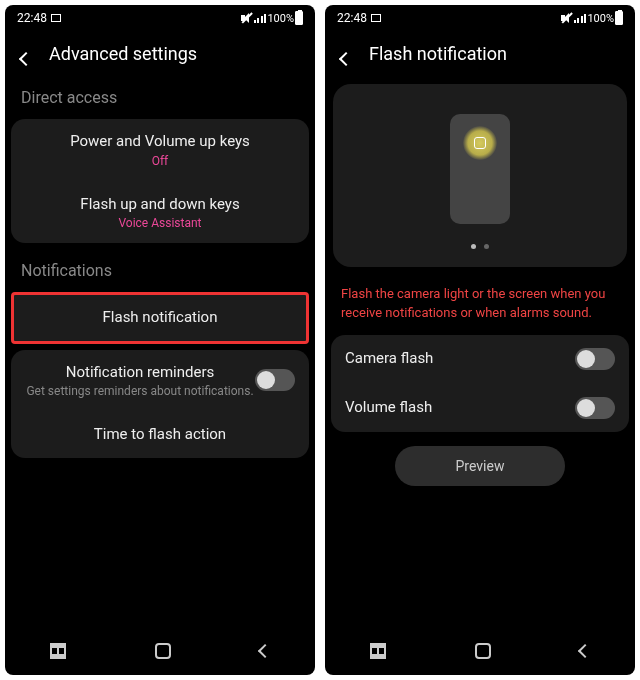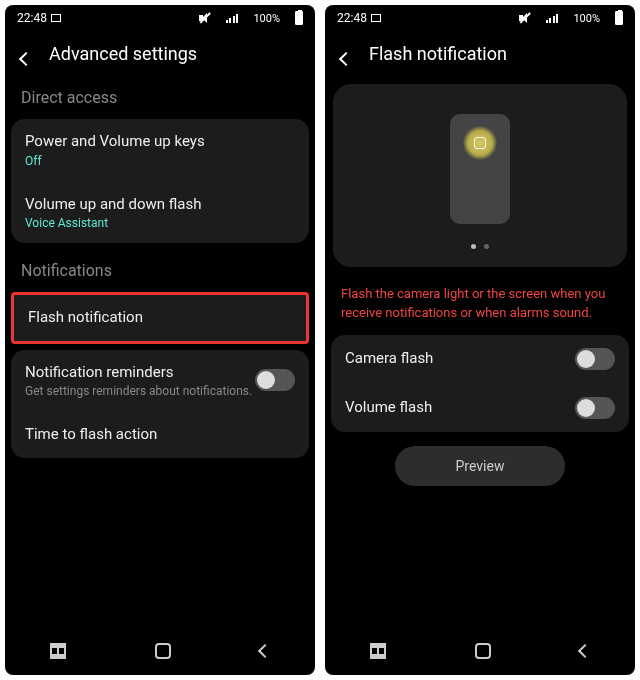--- a/index.html
+++ b/index.html
@@ -27,21 +27,21 @@
       display: flex;
       justify-content: space-between;
       align-items: center;
       padding: 6px 12px;
       font-size: 12px;
       font-weight: 400;
     }
     .statusbar-right {
       display: flex;
       align-items: center;
-      gap: 15px;
+      gap: 1px;
     }
     .statusbar-right .pct { font-size: 11px; }
     .header {
       display: flex;
       align-items: flex-end;
       padding: 12px 16px;
       gap: 18px;
     }
     .header-title {
       font-size: 18px;
@@ -66,32 +66,32 @@
       margin: 6px 6px;
       overflow: hidden;
     }
     .row {
       padding: 13px 14px;
       display: flex;
       align-items: center;
       justify-content: space-between;
     }
     .row + .row { border-top: 1px solid rgba(255,255,255,0.0); }
-    .row-text { flex: 1; min-width: 0; }
+    .row-text { flex: 1; min-width: 0; text-align: center; }
     .row-title {
       font-size: 15px;
       color: #eee;
       line-height: 1.3;
     }
     .row-sub {
       font-size: 12px;
       color: #888;
       margin-top: 2px;
     }
-    .row-sub.link { color: #5eead4; }
+    .row-sub.link { color: #ec4899; }
     .highlight {
       border: 3px solid #e33;
     }
     .toggle {
       width: 40px;
       height: 22px;
       background: #555;
       border-radius: 11px;
       position: relative;
     }
@@ -241,21 +241,21 @@
     <div class="section-label">Direct access</div>
     <div class="card">
       <div class="row">
         <div class="row-text">
           <div class="row-title">Power and Volume up keys</div>
           <div class="row-sub link">Off</div>
         </div>
       </div>
       <div class="row">
         <div class="row-text">
-          <div class="row-title">Volume up and down flash</div>
+          <div class="row-title">Flash up and down keys</div>
           <div class="row-sub link">Voice Assistant</div>
         </div>
       </div>
     </div>
 
     <div class="section-label">Notifications</div>
     <div class="card highlight" style="border-radius:4px;">
       <div class="row">
         <div class="row-text">
           <div class="row-title">Flash notification</div>

